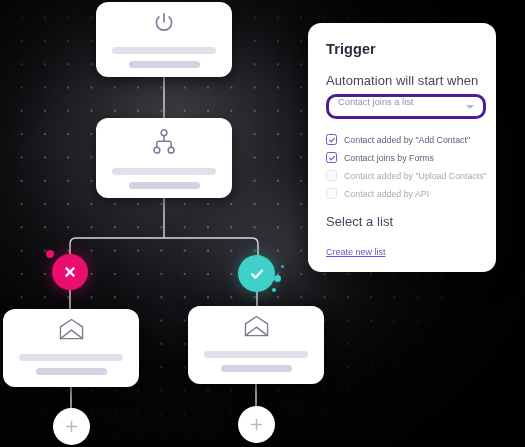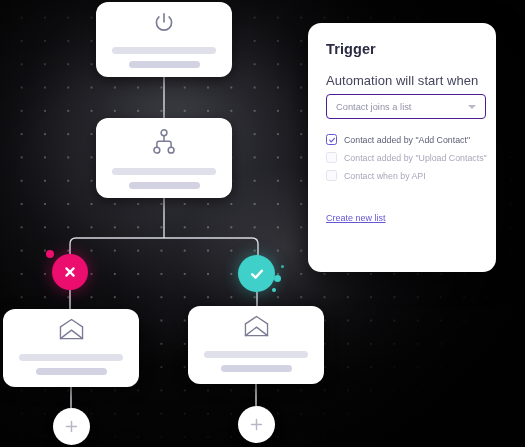--- a/index.html
+++ b/index.html
@@ -179,24 +179,24 @@
   }
   .field-label {
     font-size: 13px;
     color: #44445e;
     margin-bottom: 6px;
     letter-spacing: 0.05px;
   }
   .select-box {
     position: relative;
     height: 25px;
-    border: 1px solid #4c1d95;
-    border-radius: 4px;
-    display: flex;
-    align-items: center;
+    border: 3px solid #4c1d95;
+    border-radius: 10px;
+    display: flex;
+    align-items: flex-start;
     padding: 0 9px;
     box-sizing: border-box;
   }
   .select-value {
     font-size: 9.3px;
     color: #9292a8;
   }
   .caret {
     position: absolute;
     right: 9px;
@@ -230,21 +230,21 @@
   .cbox.off { border: 1.3px solid #e3e3ee; background: #fafaff; }
   .check-label {
     font-size: 8.8px;
     color: #5c5c78;
     white-space: nowrap;
   }
   .check-label.dim { color: #a7a7bb; }
   .label-select-list { margin-top: 12px; }
   .create-link {
     display: inline-block;
-    margin-top: 28px;
+    margin-top: 12px;
     font-size: 9px;
     color: #6358d4;
   }
 </style>
 </head>
 <body>
 
 <div id="stage">
 
   <div class="bg-base"></div>
@@ -364,32 +364,41 @@
 
       <div class="check-row">
         <span class="cbox on">
           <svg width="8" height="8" viewBox="0 0 12 12" fill="none" stroke="#6358d4" stroke-width="1.7" stroke-linecap="round" stroke-linejoin="round">
             <path d="M2.4 6.3 L4.8 8.7 L9.6 3.4"></path>
           </svg>
         </span>
         <span class="check-label">Contact added by "Add Contact"</span>
       </div>
 
+      <div class="check-row">
+        <span class="cbox on">
+          <svg width="8" height="8" viewBox="0 0 12 12" fill="none" stroke="#6358d4" stroke-width="1.7" stroke-linecap="round" stroke-linejoin="round">
+            <path d="M2.4 6.3 L4.8 8.7 L9.6 3.4"></path>
+          </svg>
+        </span>
+        <span class="check-label">Contact joins by Forms</span>
+      </div>
 
       <div class="check-row">
         <span class="cbox off"></span>
         <span class="check-label dim">Contact added by "Upload Contacts"</span>
       </div>
 
       <div class="check-row">
         <span class="cbox off"></span>
-        <span class="check-label dim">Contact when by API</span>
+        <span class="check-label dim">Contact added by API</span>
       </div>
 
     </div>
 
+    <div class="field-label label-select-list">Select a list</div>
 
 
     <a class="create-link" href="#">Create new list</a>
 
   </div>
 
 </div>
 
 </body></html>

